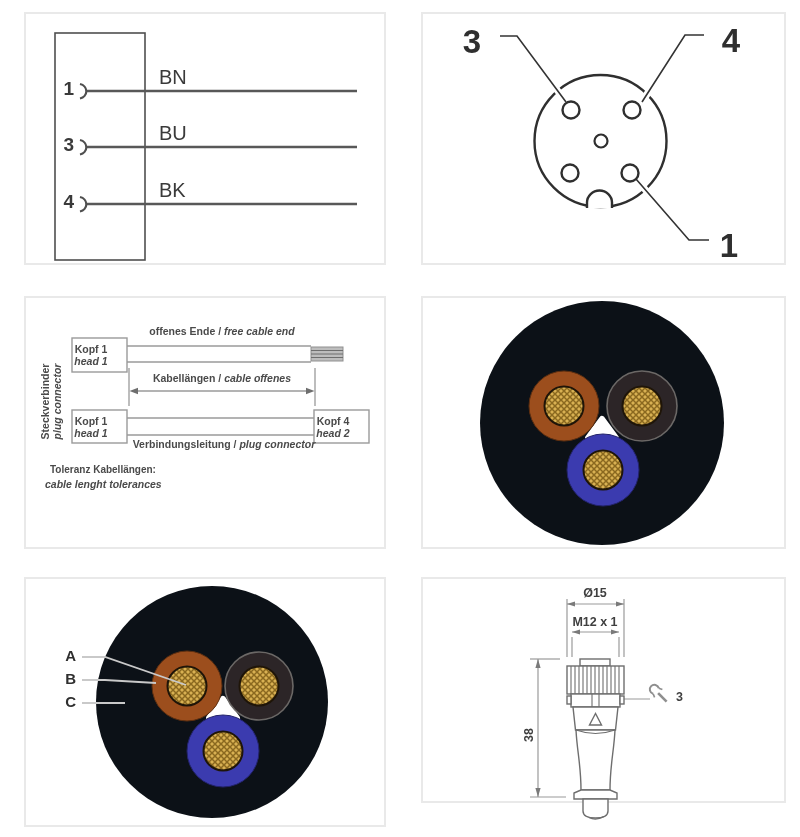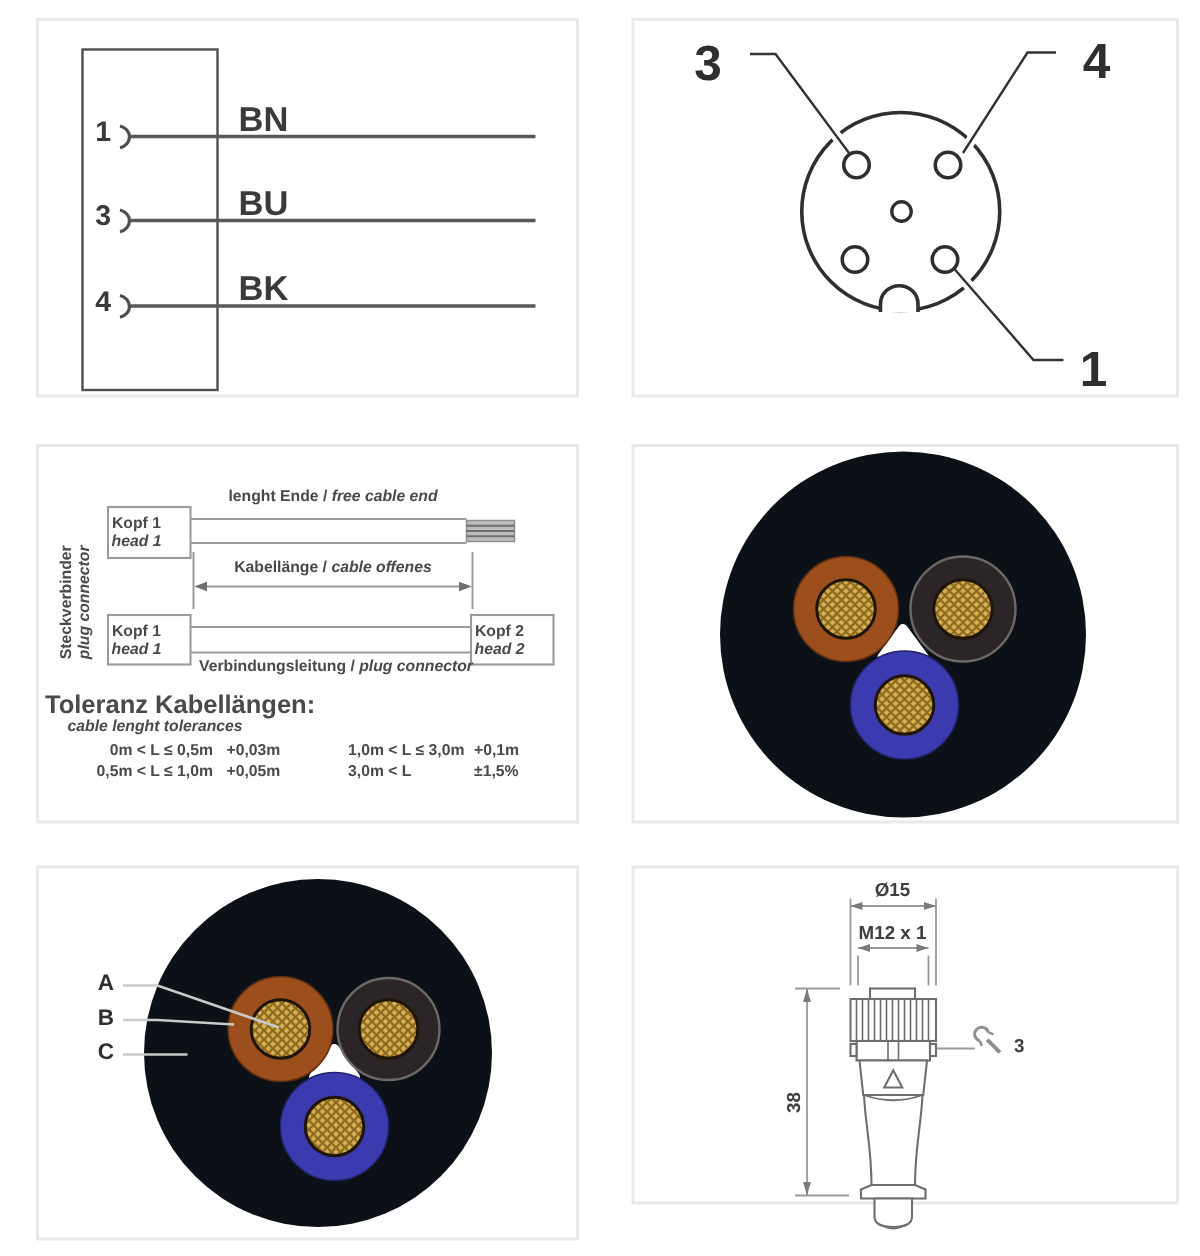--- a/index.html
+++ b/index.html
@@ -5,21 +5,21 @@
   html,body{margin:0;padding:0;background:#fff;}
   .sheet{position:relative;width:800px;height:837px;background:#fff;overflow:hidden;
          font-family:"Liberation Sans",sans-serif;color:#3a3a3a;}
   .panel{position:absolute;background:#fff;border:2px solid #e9e9e9;box-sizing:border-box;}
   .panel svg{position:absolute;left:0;top:0;}
   .lbl{position:absolute;white-space:nowrap;}
   .it{font-style:italic;}
   .ctr{text-align:center;}
   
   .pinnum{font-size:19px;font-weight:600;width:26px;text-align:right;}
-  .wirelbl{font-size:23px;font-weight:700;}
+  .wirelbl{font-size:20px;font-weight:400;}
   
   .facenum{font-size:33px;font-weight:600;width:32px;text-align:center;color:#2f2f2f;}
   
   .small{font-size:10.5px;line-height:12px;color:#4a4a4a;font-weight:600;}
   .boxlbl{width:38px;text-align:center;}
   .dimlbl{width:200px;text-align:center;}
   .rot{transform:rotate(-90deg);}
   .tolgrid{position:absolute;display:grid;grid-template-columns:100px 70px 104px 60px;
            font-size:10.5px;line-height:13.5px;color:#4a4a4a;font-weight:600;}
   .tolgrid .c1{text-align:right;}
@@ -109,55 +109,45 @@
       <g fill="#6e6e6e">
         <polygon points="103.5,93 112,89.8 112,96.2"></polygon>
         <polygon points="288.5,93 280,89.8 280,96.2"></polygon>
       </g>
     </svg>
     <div class="lbl small rot ctr" style="left:-22px;top:92px;width:94px;line-height:11.5px">
       <span>Steckverbinder</span><br>
       <span class="it">plug connector</span>
     </div>
     <div class="lbl small dimlbl" style="left:96px;top:27px">
-      <span>lenght Ende /</span>
+      <span>offenes Ende /</span>
       <span class="it">free cable end</span>
     </div>
     <div class="lbl small boxlbl" style="left:46px;top:45px">
       <span>Kopf 1</span><br>
       <span class="it">head 1</span>
     </div>
     <div class="lbl small dimlbl" style="left:96px;top:74px">
-      <span>Kabellänge /</span>
+      <span>Kabellängen /</span>
       <span class="it">cable offenes</span>
     </div>
     <div class="lbl small boxlbl" style="left:46px;top:117px">
       <span>Kopf 1</span><br>
       <span class="it">head 1</span>
     </div>
     <div class="lbl small boxlbl" style="left:288px;top:117px">
-      <span>Kopf 2</span><br>
+      <span>Kopf 4</span><br>
       <span class="it">head 2</span>
     </div>
     <div class="lbl small dimlbl" style="left:98px;top:140px">
       <span>Verbindungsleitung /</span>
       <span class="it">plug connector</span>
     </div>
-    <div class="lbl small" style="left:4px;top:166px;font-size:17px">Toleranz Kabellängen:</div>
+    <div class="lbl small" style="left:24px;top:166px;font-size:10px">Toleranz Kabellängen:</div>
     <div class="lbl small it" style="left:19px;top:180px">cable lenght tolerances</div>
-    <div class="tolgrid" style="left:16px;top:196px">
-      <div class="c1">0m &lt; L ≤ 0,5m</div>
-      <div class="c2">+0,03m</div>
-      <div class="c3">1,0m &lt; L ≤ 3,0m</div>
-      <div class="c4">+0,1m</div>
-      <div class="c1">0,5m &lt; L ≤ 1,0m</div>
-      <div class="c2">+0,05m</div>
-      <div class="c3">3,0m &lt; L</div>
-      <div class="c4">±1,5%</div>
-    </div>
   </div>
 
   <div class="panel" style="left:421px;top:296px;width:365px;height:253px">
     <svg width="361" height="249" viewBox="0 0 361 249">
       <defs>
         <pattern id="goldA" width="6" height="6" patternUnits="userSpaceOnUse">
           <rect width="6" height="6" fill="#d8b052"></rect>
           <path d="M0,0 L6,6 M6,0 L0,6" stroke="#8a681f" stroke-width="1.5"></path>
         </pattern>
       </defs>

